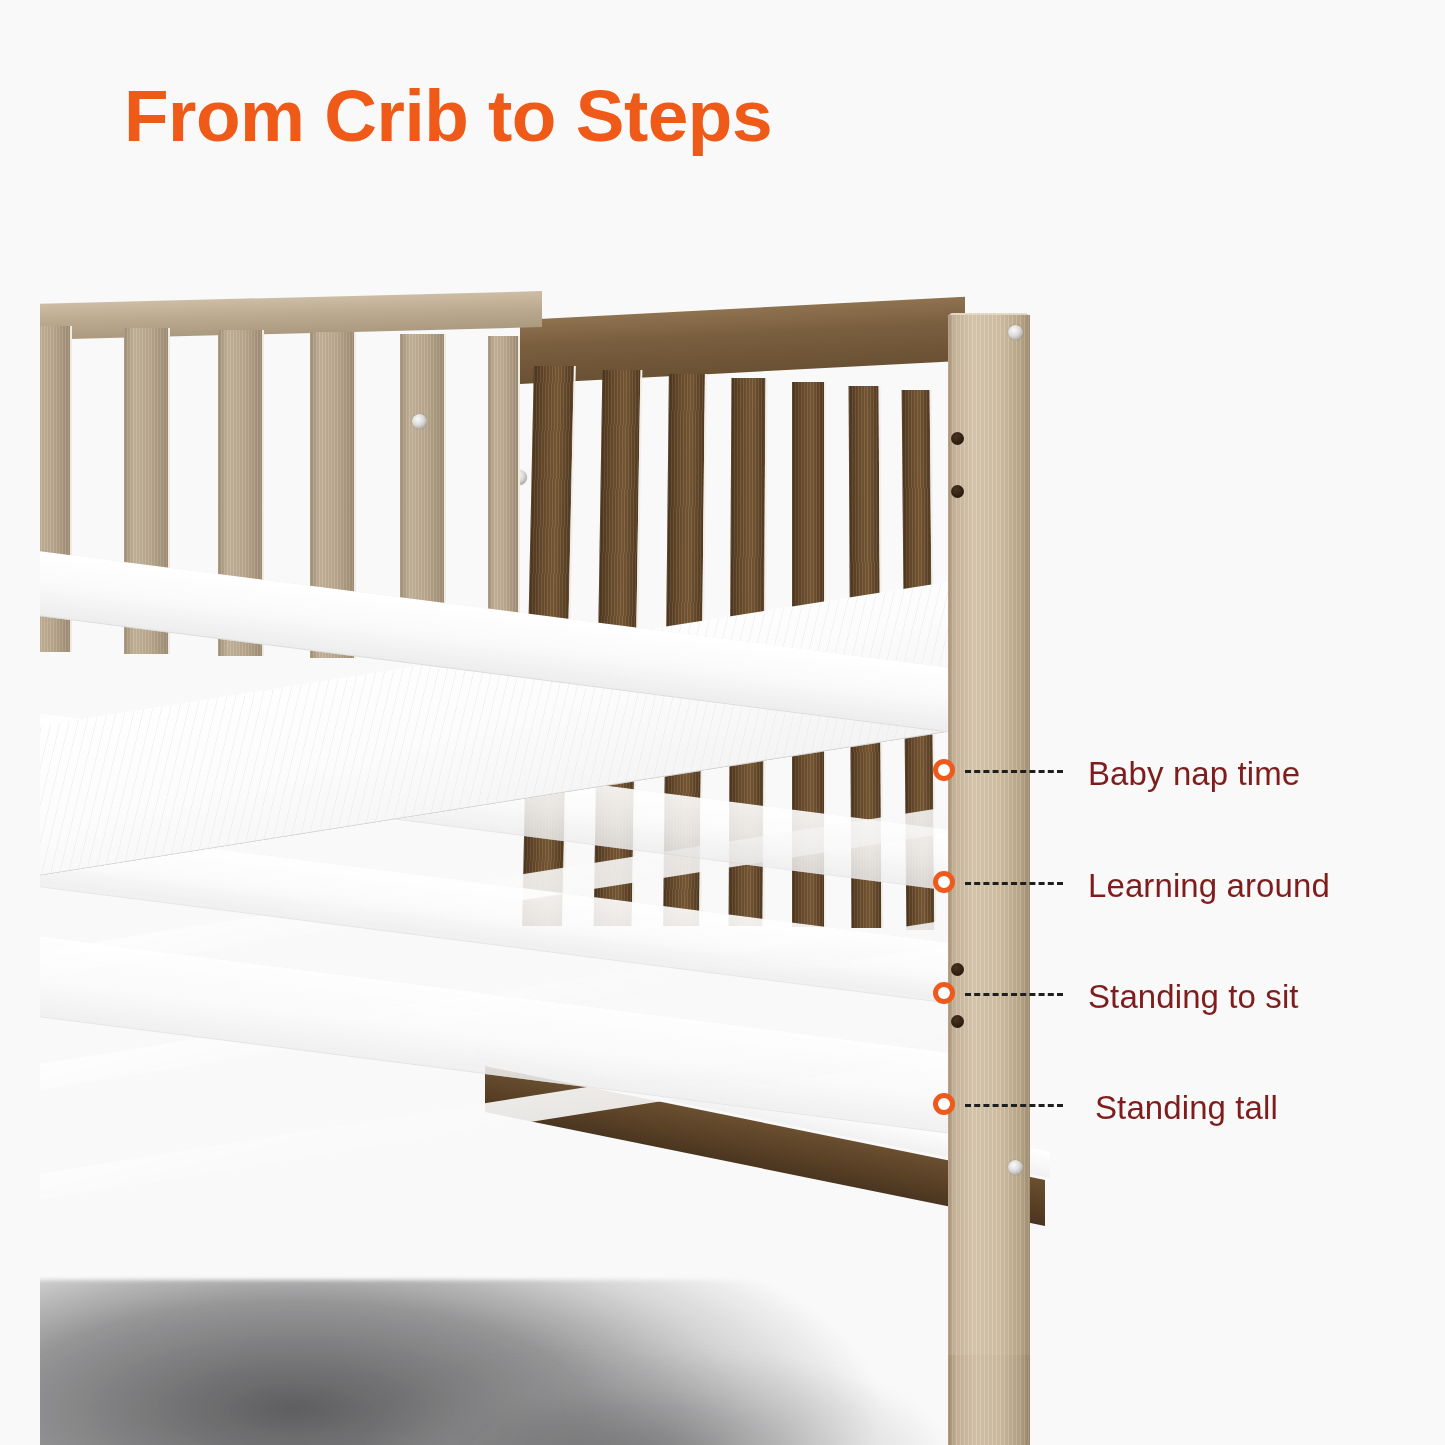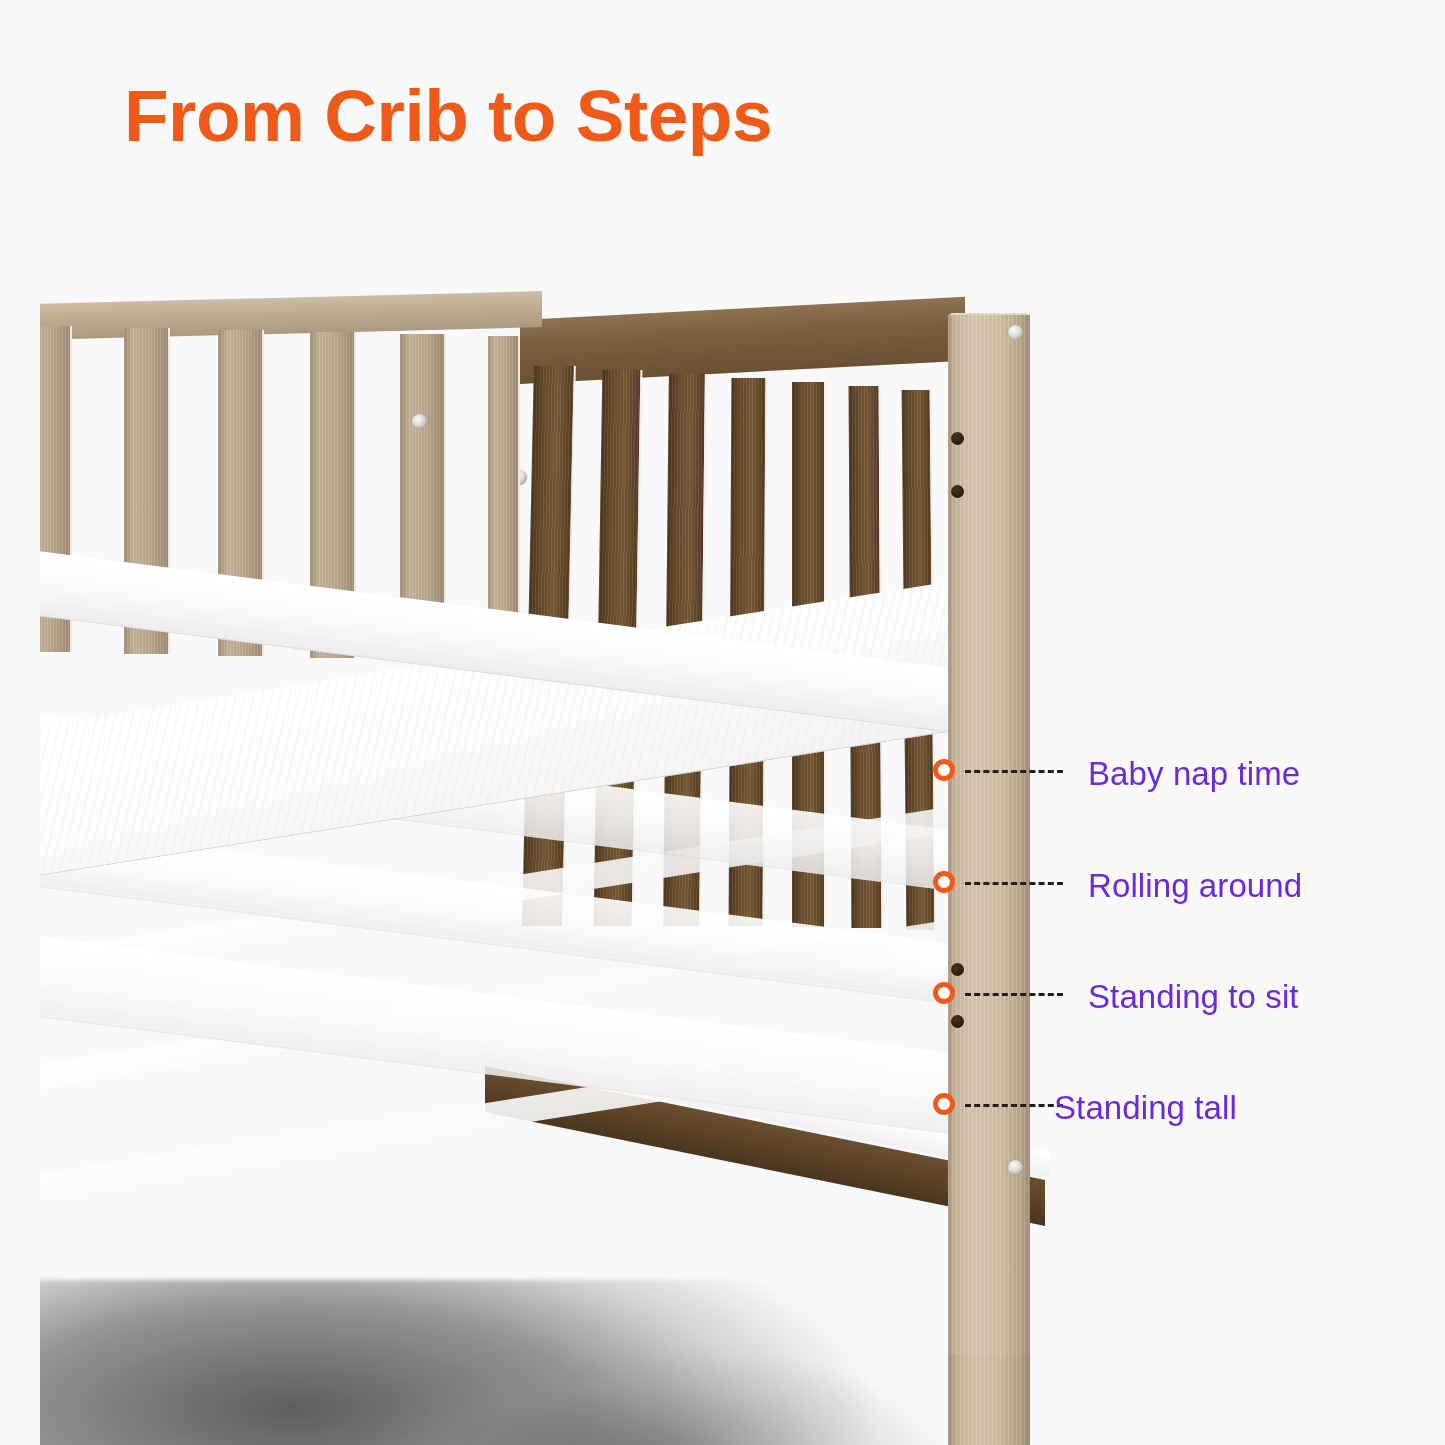--- a/index.html
+++ b/index.html
@@ -277,21 +277,21 @@
     box-sizing: border-box;
   }
   .leader {
     position: absolute;
     height: 0;
     border-top: 3px dashed #1f1f1f;
   }
   .callout-label {
     position: absolute;
     font-size: 33px;
-    color: #6d28d9;
+    color: #7f1d1d;
     white-space: nowrap;
     letter-spacing: 0.1px;
   }
 </style>
 </head>
 <body>
 
 <div id="stage">
 
   <div id="title">From Crib to Steps</div>
@@ -354,22 +354,22 @@
     <div class="hole" style="left:911px; top:735px;"></div>
 
   </div>
 
   <div id="callouts">
       <div class="marker" style="left: 893px; top: 759px;"></div>
       <div class="leader" style="left: 925px; top: 770px; width: 98px;"></div>
       <div class="callout-label" style="left: 1048px; top: 755px;">Baby nap time</div>
       <div class="marker" style="left: 893px; top: 871px;"></div>
       <div class="leader" style="left: 925px; top: 882px; width: 98px;"></div>
-      <div class="callout-label" style="left: 1048px; top: 867px;">Rolling around</div>
+      <div class="callout-label" style="left: 1048px; top: 867px;">Learning around</div>
       <div class="marker" style="left: 893px; top: 982px;"></div>
       <div class="leader" style="left: 925px; top: 993px; width: 98px;"></div>
       <div class="callout-label" style="left: 1048px; top: 978px;">Standing to sit</div>
       <div class="marker" style="left: 893px; top: 1093px;"></div>
       <div class="leader" style="left: 925px; top: 1104px; width: 98px;"></div>
-      <div class="callout-label" style="left: 1014px; top: 1089px;">Standing tall</div>
+      <div class="callout-label" style="left: 1055px; top: 1089px;">Standing tall</div>
     </div>
 
 </div>
 
 </body></html>

